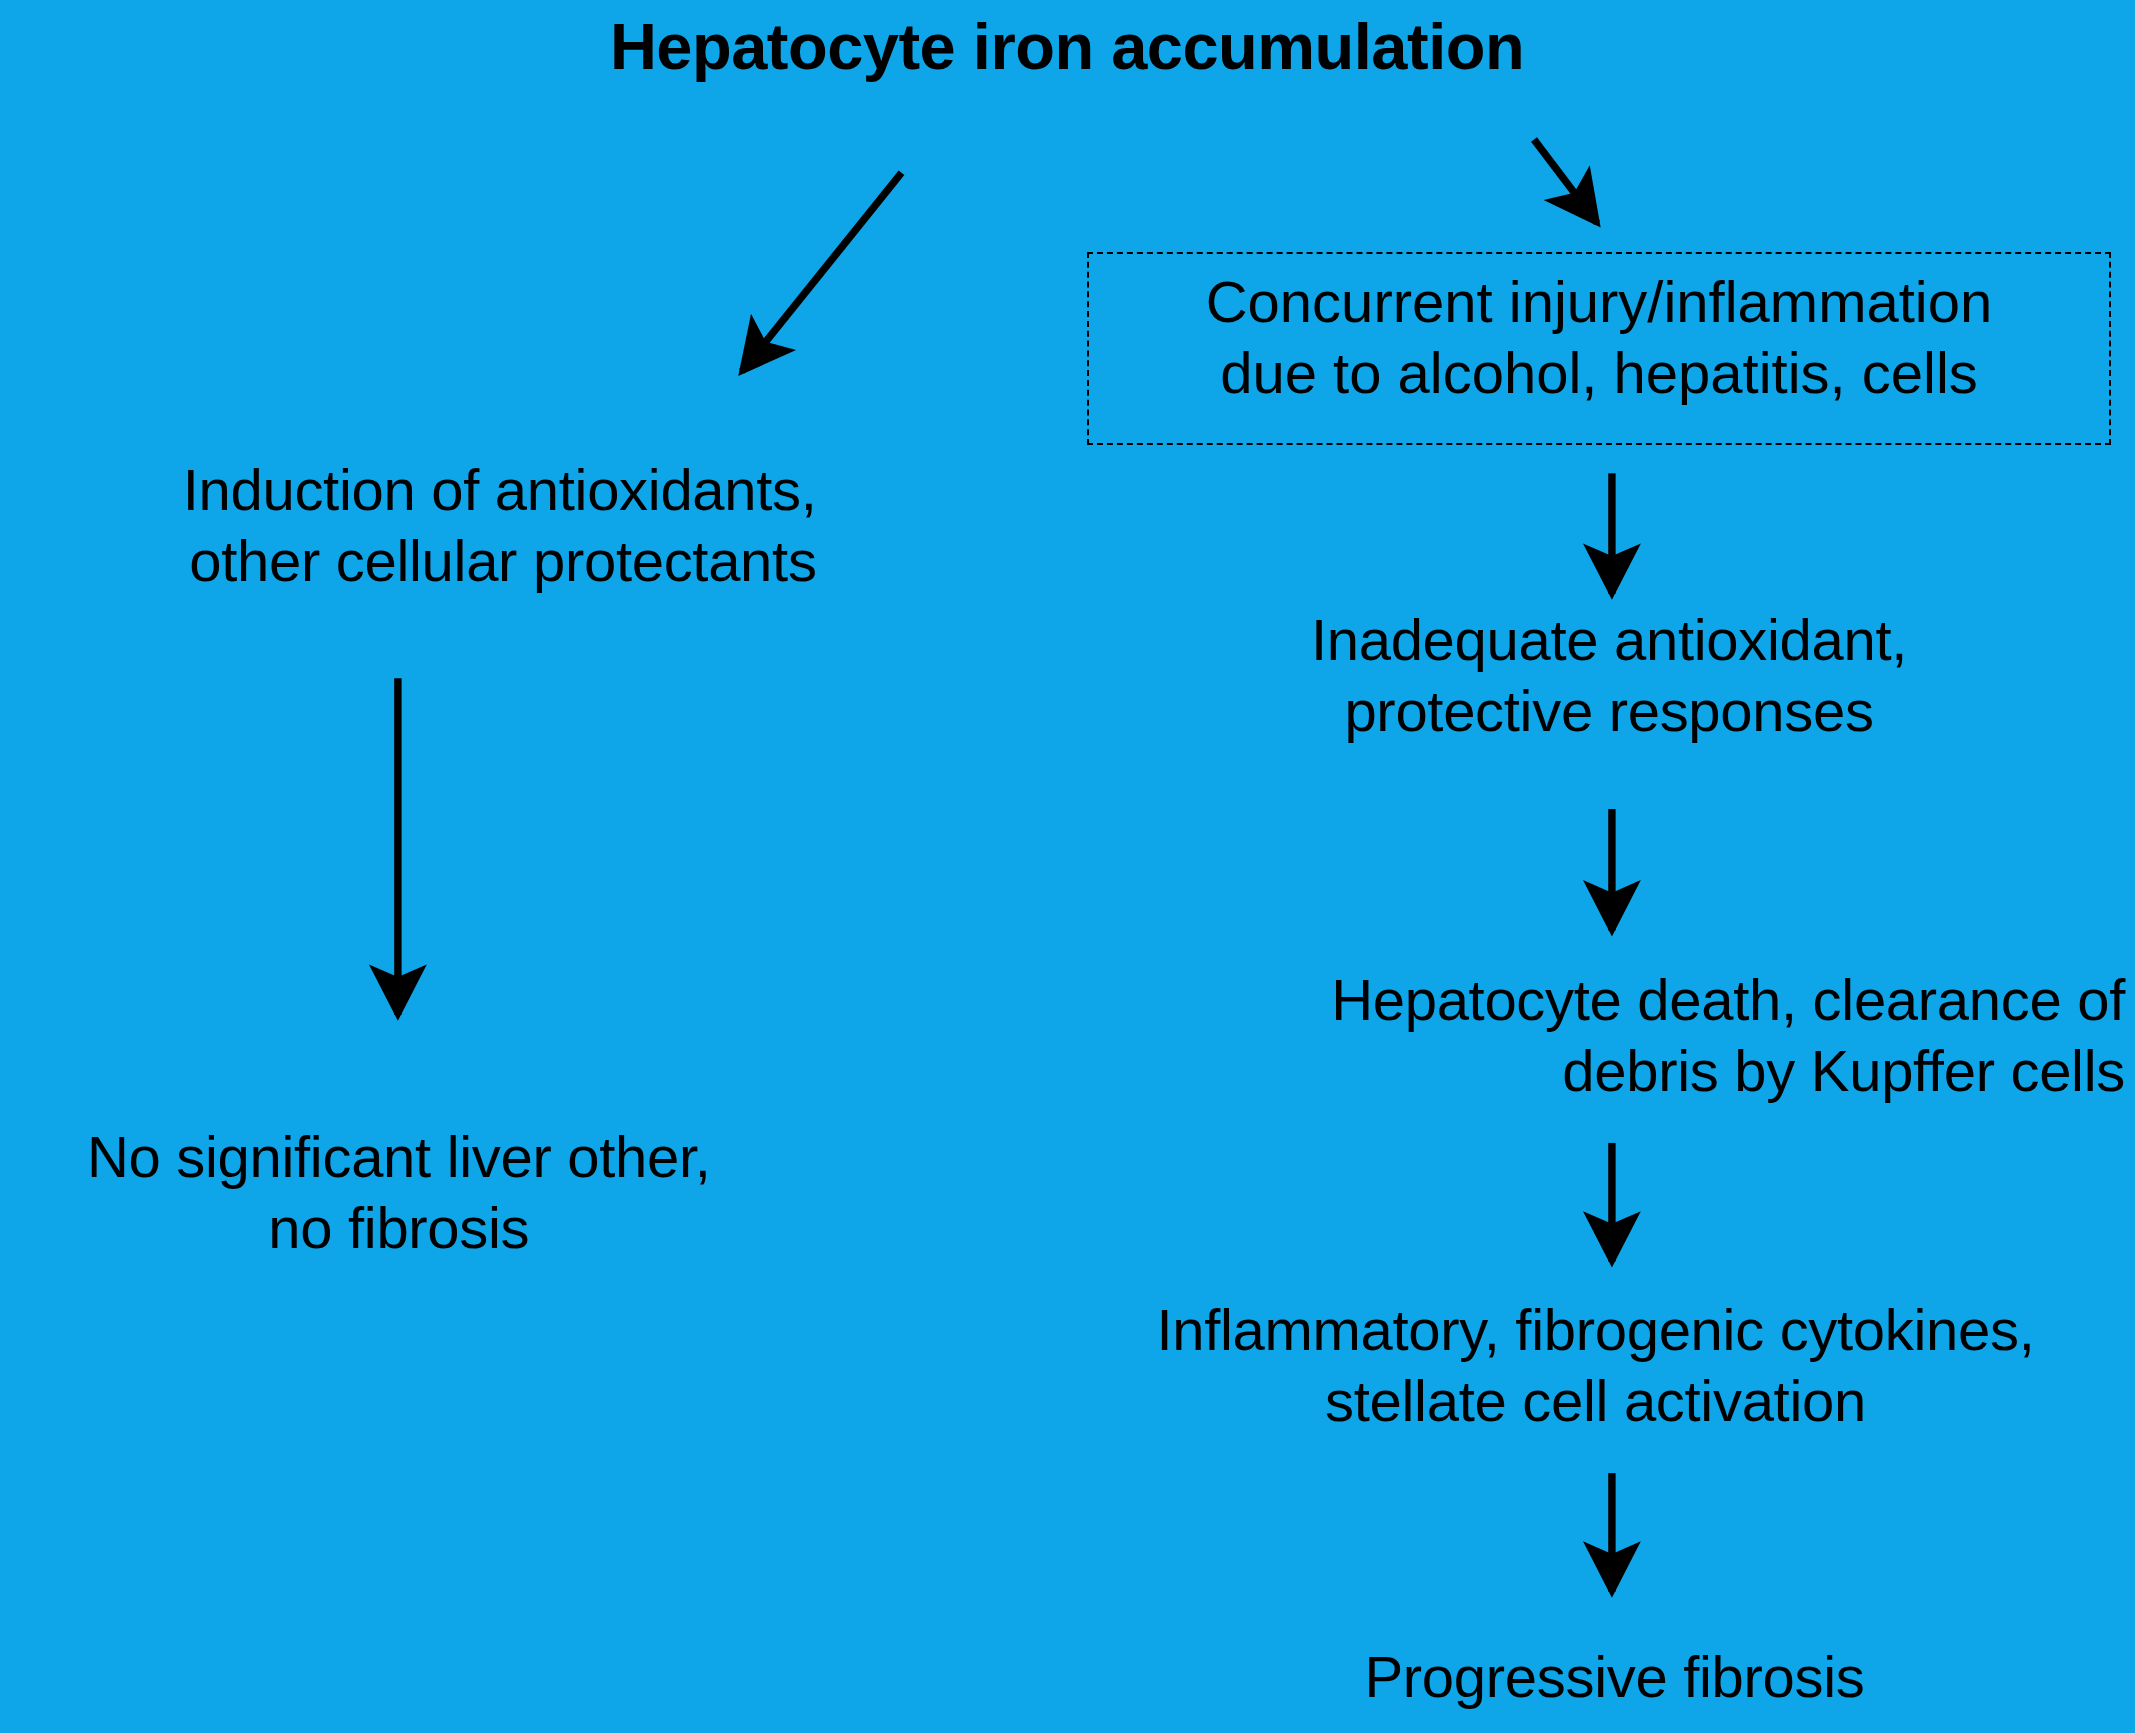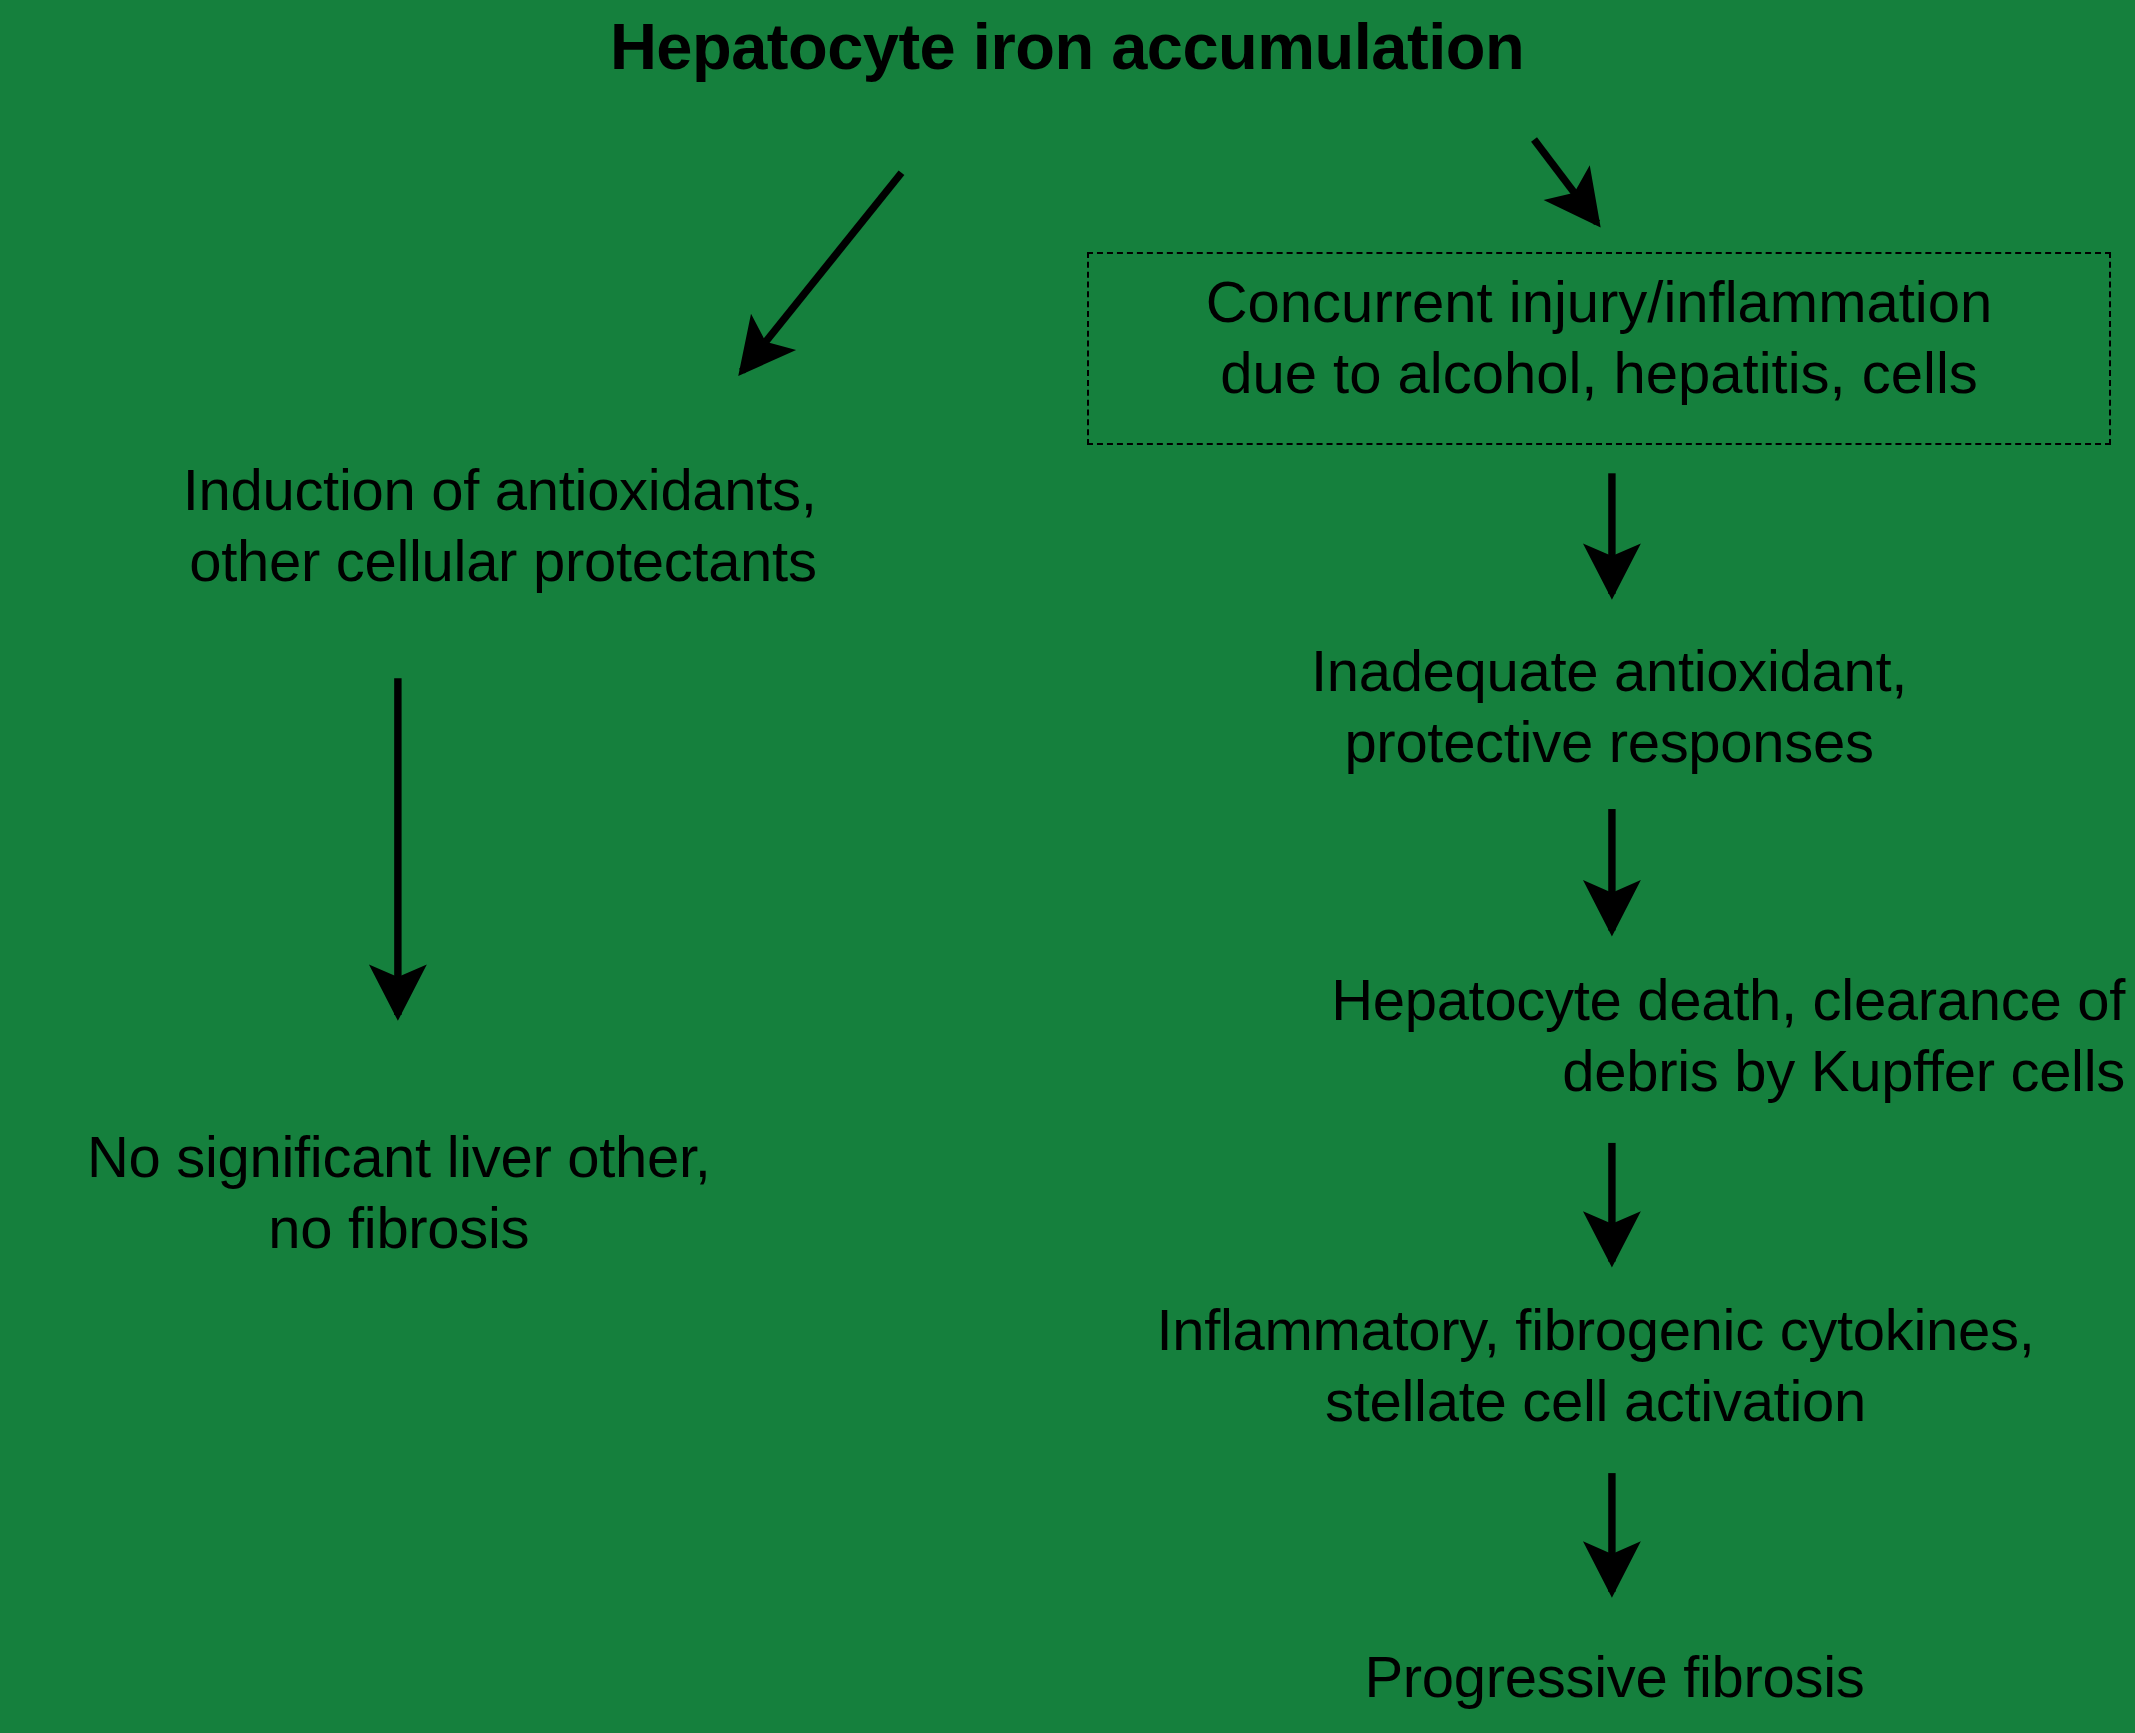--- a/index.html
+++ b/index.html
@@ -8,21 +8,21 @@
     background: #ffffff;
   }
   body {
     font-family: "Liberation Sans", sans-serif;
     color: #000000;
   }
   #canvas {
     position: relative;
     width: 2135px;
     height: 1734px;
-    background: #15803d;
+    background: #0ea5e9;
     overflow: hidden;
   }
   svg.arrow-layer {
     position: absolute;
     left: 0;
     top: 0;
     width: 2135px;
     height: 1734px;
     pointer-events: none;
   }
@@ -95,21 +95,21 @@
 other cellular protectants</div>
 
   <div class="node body-node center" style="left:9.3px; top:1122px; width:779px;">No significant liver other,
 no fibrosis</div>
 
   <div class="dashed-box" style="left:1087px; top:252px; width:1024px; height:193px;">
     <div class="inner-text">Concurrent injury/inflammation
 due to alcohol, hepatitis, cells</div>
   </div>
 
-  <div class="node body-node center" style="left:1122px; top:636px; width:974px;">Inadequate antioxidant,
+  <div class="node body-node center" style="left:1122px; top:605px; width:974px;">Inadequate antioxidant,
 protective responses</div>
 
   <div class="node body-node center" style="left:1095px; top:965px; width:1030px;text-align:right;">Hepatocyte death, clearance of
 debris by Kupffer cells</div>
 
   <div class="node body-node center" style="left:1132px; top:1642px; width:965px;">Progressive fibrosis</div>
 
   <div class="node body-node center" style="left:1062px; top:1295px; width:1067px;">Inflammatory, fibrogenic cytokines,
 stellate cell activation</div>
 

